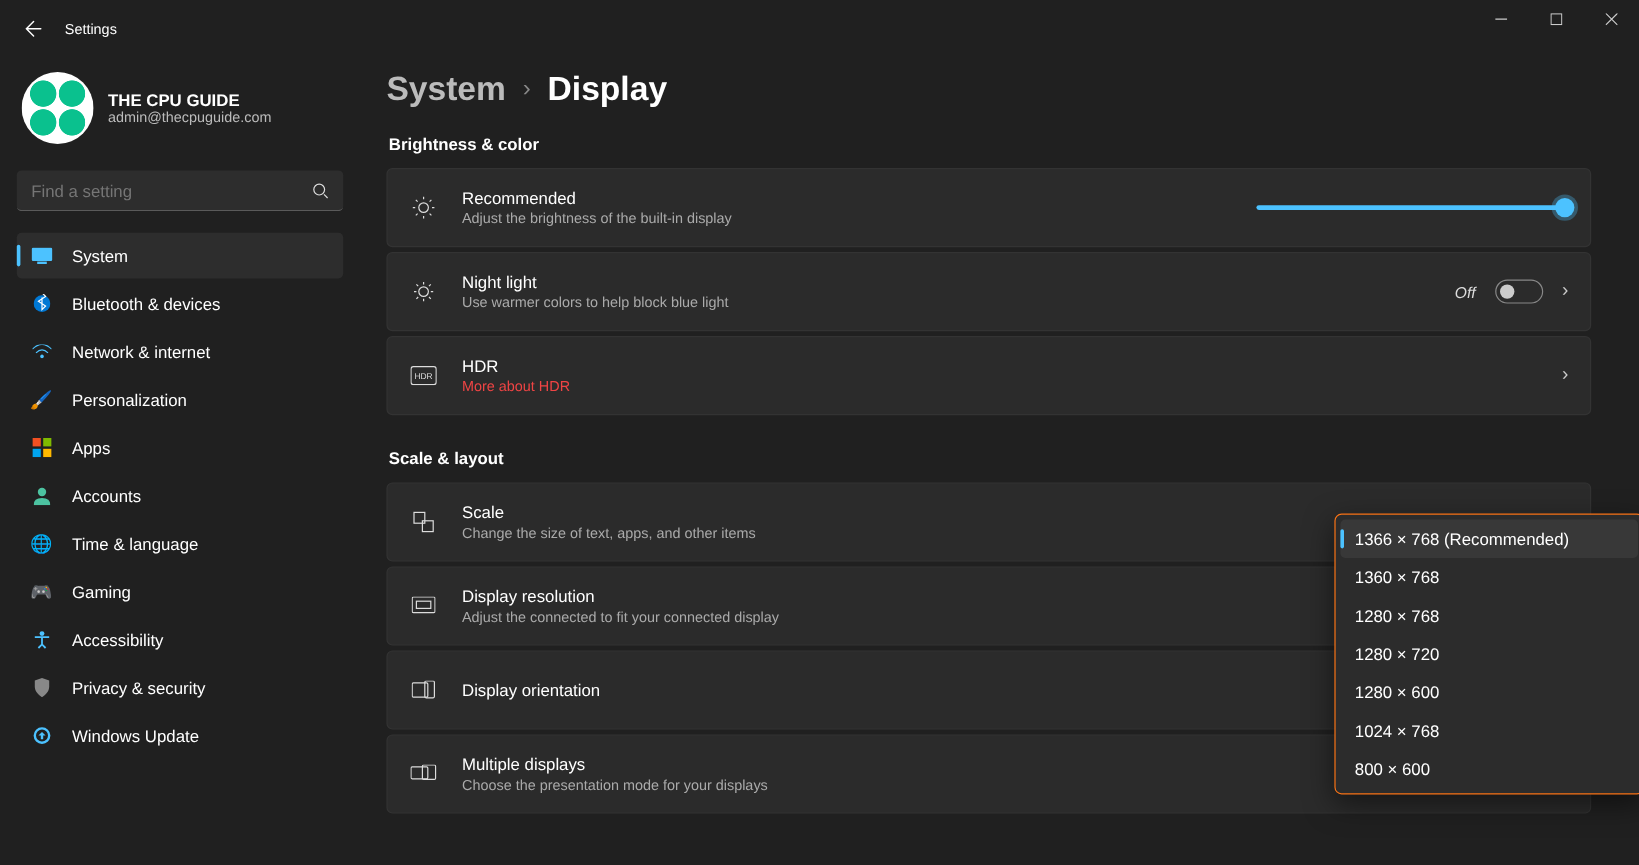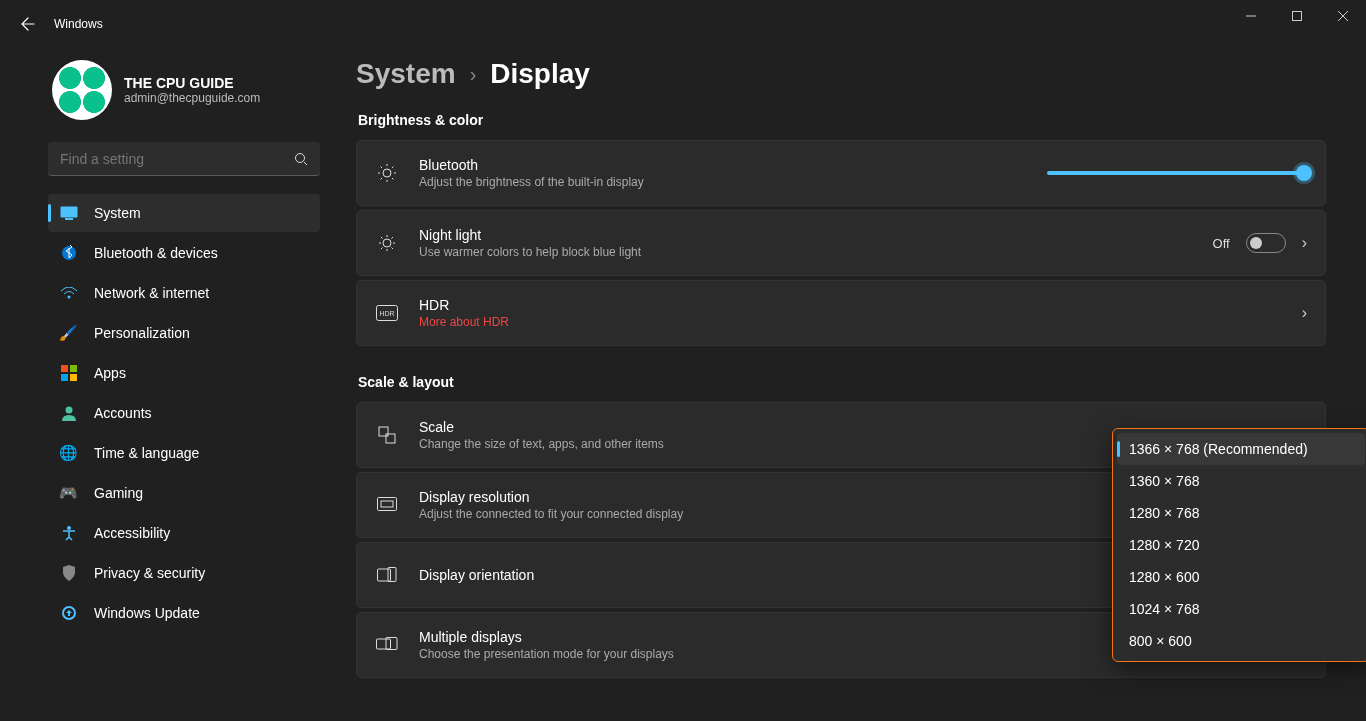--- a/index.html
+++ b/index.html
@@ -4,21 +4,21 @@
 <style>
 * { margin: 0; padding: 0; box-sizing: border-box; font-family: "Segoe UI", -apple-system, sans-serif; }
 body { width: 1366px; height: 721px; background: #202020; color: #fff; overflow: hidden; position: relative; }
 
 .titlebar { height: 48px; display: flex; align-items: center; padding: 0 8px; }
 .back-btn { width: 40px; height: 40px; display: flex; align-items: center; justify-content: center; color: #fff; }
 .title-label { font-size: 12px; margin-left: 6px; }
 .win-controls { position: absolute; right: 0; top: 0; display: flex; }
 .win-btn { width: 46px; height: 32px; display: flex; align-items: center; justify-content: center; color: #ccc; }
 
-.container { display: flex; height: calc(100% - 48px); padding-left: 34px; }
+.container { display: flex; height: calc(100% - 48px); }
 
 .sidebar { width: 300px; padding: 0 14px; }
 .profile { display: flex; align-items: center; gap: 12px; padding: 12px 4px 22px; }
 .avatar { width: 60px; height: 60px; border-radius: 50%; background: radial-gradient(circle at 30% 30%, #0ac18e 0 18%, transparent 19%), radial-gradient(circle at 70% 30%, #0ac18e 0 18%, transparent 19%), radial-gradient(circle at 30% 70%, #0ac18e 0 18%, transparent 19%), radial-gradient(circle at 70% 70%, #0ac18e 0 18%, transparent 19%), #fff; }
 .profile-name { font-size: 14px; font-weight: 600; }
 .profile-email { font-size: 12px; color: #bbb; }
 
 .search { display: flex; align-items: center; background: #2d2d2d; border-bottom: 1px solid #5a5a5a; border-radius: 4px; padding: 0 12px; height: 34px; margin-bottom: 18px; }
 .search input { flex: 1; background: transparent; border: none; outline: none; color: #fef9c3; font-size: 14px; }
 .search-icon { color: #ddd; }
@@ -42,21 +42,21 @@
 .card-title { font-size: 14px; }
 .card-sub { font-size: 12px; color: #aaa; margin-top: 2px; }
 .card-link { font-size: 12px; color: #ef4444; margin-top: 2px; }
 .card-right { display: flex; align-items: center; gap: 16px; }
 
 .slider { width: 260px; height: 4px; background: #4cc2ff; border-radius: 2px; position: relative; }
 .slider-thumb { position: absolute; right: -5px; top: -6px; width: 16px; height: 16px; border-radius: 50%; background: #4cc2ff; box-shadow: 0 0 0 3px rgba(76,194,255,.3); }
 
 .toggle { width: 40px; height: 20px; border: 1px solid #888; border-radius: 10px; position: relative; background: transparent; }
 .toggle-knob { position: absolute; left: 3px; top: 3px; width: 12px; height: 12px; border-radius: 50%; background: #ccc; }
-.toggle-label { font-size: 13px; color: #ddd; }
+.toggle-label { font-size: 13px; color: #ddd; font-style: italic; }
 
 .chevron-right { color: #ccc; }
 
 .dropdown { position: absolute; background: #2c2c2c; border: 1px solid #f97316; border-radius: 6px; box-shadow: 0 8px 24px rgba(0,0,0,.5); padding: 4px; width: 258px; margin-left: 28px; }
 .dropdown-item { padding: 8px 12px; font-size: 14px; border-radius: 4px; position: relative; cursor: pointer; }
 .dropdown-item.selected { background: #383838; }
 .dropdown-item.selected::before { content: ""; position: absolute; left: 0; top: 8px; bottom: 8px; width: 3px; background: #4cc2ff; border-radius: 2px; }
 
 .section-gap { height: 24px; }
 
@@ -64,21 +64,21 @@
 </style>
 </head>
 <body>
 
 <div class="titlebar">
   <div class="back-btn">
     <svg width="16" height="16" viewBox="0 0 16 16">
         <path d="M8 2 2 8l6 6M2 8h12" stroke="#fff" stroke-width="1.2" fill="none" stroke-linecap="round"></path>
       </svg>
   </div>
-  <span class="title-label">Windows</span>
+  <span class="title-label">Settings</span>
   <div class="win-controls">
     <div class="win-btn">
         <svg width="10" height="10">
           <path d="M0 5h10" stroke="#ccc"></path>
         </svg>
       </div>
     <div class="win-btn">
         <svg width="10" height="10">
           <rect x="0.5" y="0.5" width="9" height="9" stroke="#ccc" fill="none"></rect>
         </svg>
@@ -212,21 +212,21 @@
     <div class="card">
       <span class="card-icon">
           <svg width="20" height="20">
             <circle cx="10" cy="10" r="4" stroke="#ddd" fill="none"></circle>
             <g stroke="#ddd">
               <path d="M10 1v2M10 17v2M1 10h2M17 10h2M3.5 3.5l1.5 1.5M15 15l1.5 1.5M16.5 3.5L15 5M5 15l-1.5 1.5"></path>
             </g>
           </svg>
         </span>
       <div class="card-body">
-        <div class="card-title">Bluetooth</div>
+        <div class="card-title">Recommended</div>
         <div class="card-sub">Adjust the brightness of the built-in display</div>
       </div>
       <div class="card-right">
         <div class="slider">
             <div class="slider-thumb"></div>
           </div>
       </div>
     </div>
 
     <div class="card">

